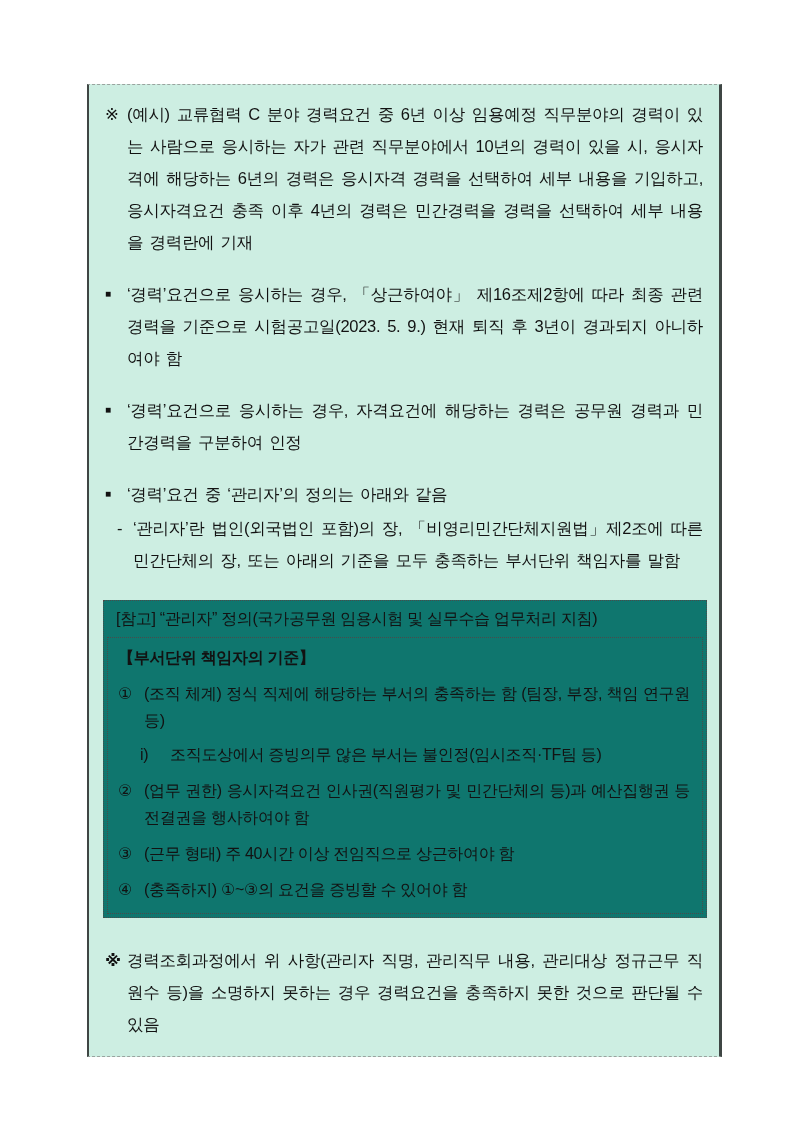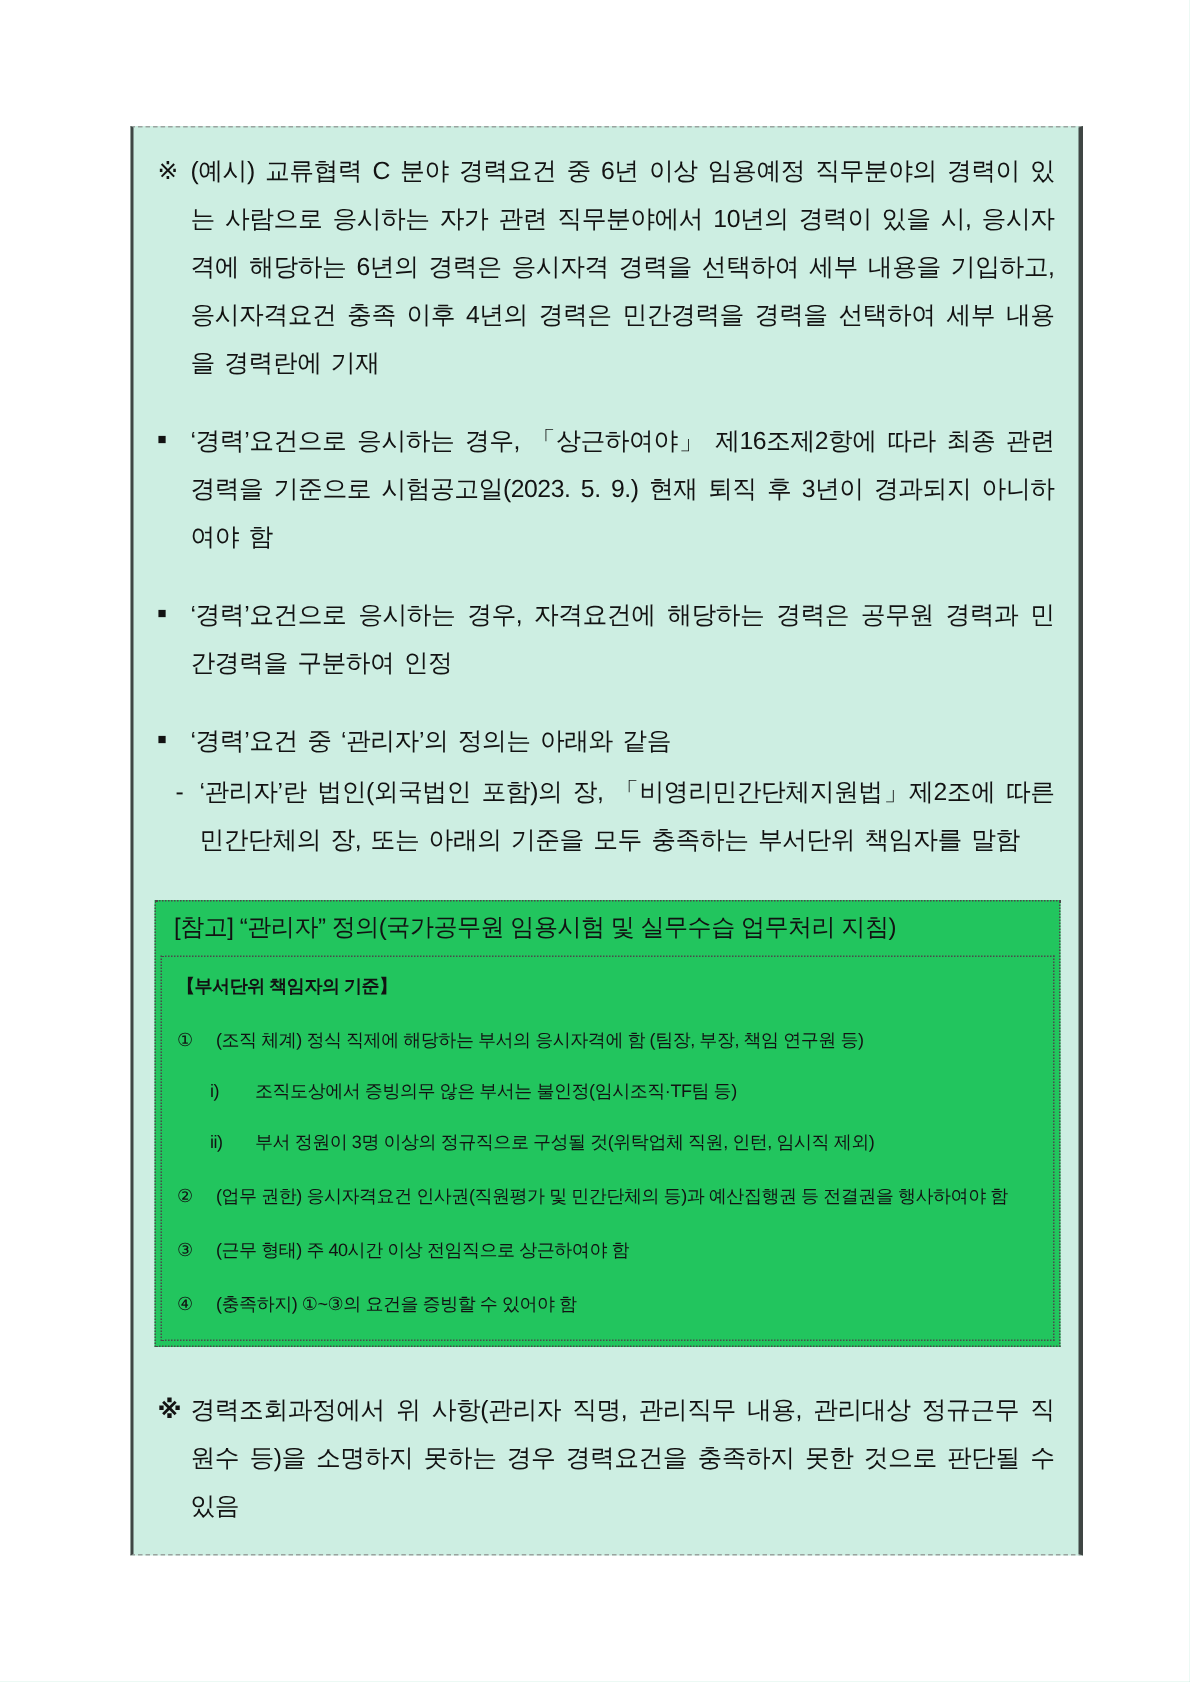--- a/index.html
+++ b/index.html
@@ -33,35 +33,35 @@
   .para.first { margin-top: 0; }
   .marker { flex: 0 0 22px; }
   .marker-sq { flex: 0 0 22px; font-size: 10px; }
   .ptext { flex: 1; text-align: justify; word-break: break-all; word-spacing: 2px; }
 
   .sub-para { display: flex; margin: 2px 8px 0 20px; }
   .sub-marker { flex: 0 0 16px; }
 
   .ref-box {
     margin: 24px 4px 0 6px;
-    background: #22c55e;
+    background: #0f766e;
     border: 1px dotted #4a4a4a;
   }
   .ref-title {
     padding: 4px 12px 5px 12px;
     font-size: 16px;
     line-height: 27px;
     text-align: left;
     letter-spacing: -0.3px;
   }
   .criteria-box {
     border: 1px dotted #4a4a4a;
     margin: 0 3px 3px 3px;
     padding: 6px 12px 10px 10px;
-    font-size: 12px;
+    font-size: 16px;
     line-height: 27px;
   }
   .criteria-heading { font-weight: 700; }
   .item { display: flex; margin-top: 9px; }
   .item-marker { flex: 0 0 26px; }
   .itext { flex: 1; text-align: justify; word-break: break-all; }
   .subitem { display: flex; margin: 7px 0 0 22px; }
   .subitem-marker { flex: 0 0 30px; }
 
   .warn { font-weight: 700; margin-top: 26px; }
@@ -96,29 +96,25 @@
       <span class="ptext"><span>‘관리자’란 법인(외국법인 포함)의 장, 「비영리민간단체지원법」제2조에 따른 민간단체의 장, 또는 아래의 기준을 모두 충족하는 부서단위 책임자를 말함</span></span>
     </div>
 
     <div class="ref-box">
       <div class="ref-title"><span class="b">[참고]  “관리자” 정의</span><span>(국가공무원 임용시험 및 실무수습 업무처리 지침)</span></div>
       <div class="criteria-box">
         <div class="criteria-heading">【부서단위 책임자의 기준】</div>
 
         <div class="item">
           <span class="item-marker">①</span>
-          <span class="itext"><span class="b">(조직 체계) 정식 직제에 해당하는 부서의 응시자격에 함 </span><span>(팀장, 부장, 책임 연구원 등)</span></span>
+          <span class="itext"><span class="b">(조직 체계) 정식 직제에 해당하는 부서의 충족하는 함 </span><span>(팀장, 부장, 책임 연구원 등)</span></span>
         </div>
         <div class="subitem">
           <span class="subitem-marker">i)</span>
           <span class="itext"><span>조직도상에서 증빙의무 않은 부서는 불인정(임시조직·TF팀 등)</span></span>
-        </div>
-        <div class="subitem">
-          <span class="subitem-marker">ii)</span>
-          <span class="itext"><span>부서 정원이 3명 이상의 정규직으로 구성될 것(위탁업체 직원, 인턴, 임시직 제외)</span></span>
         </div>
 
         <div class="item">
           <span class="item-marker">②</span>
           <span class="itext"><span class="b">(업무 권한) 응시자격요건 인사권</span><span>(직원평가 및 민간단체의 등)</span><span class="b">과 예산집행권 등 전결권을 행사하여야 함</span></span>
         </div>
 
         <div class="item">
           <span class="item-marker">③</span>
           <span class="itext"><span class="b">(근무 형태) 주 40시간 이상 전임직으로 상근하여야 함</span></span>

